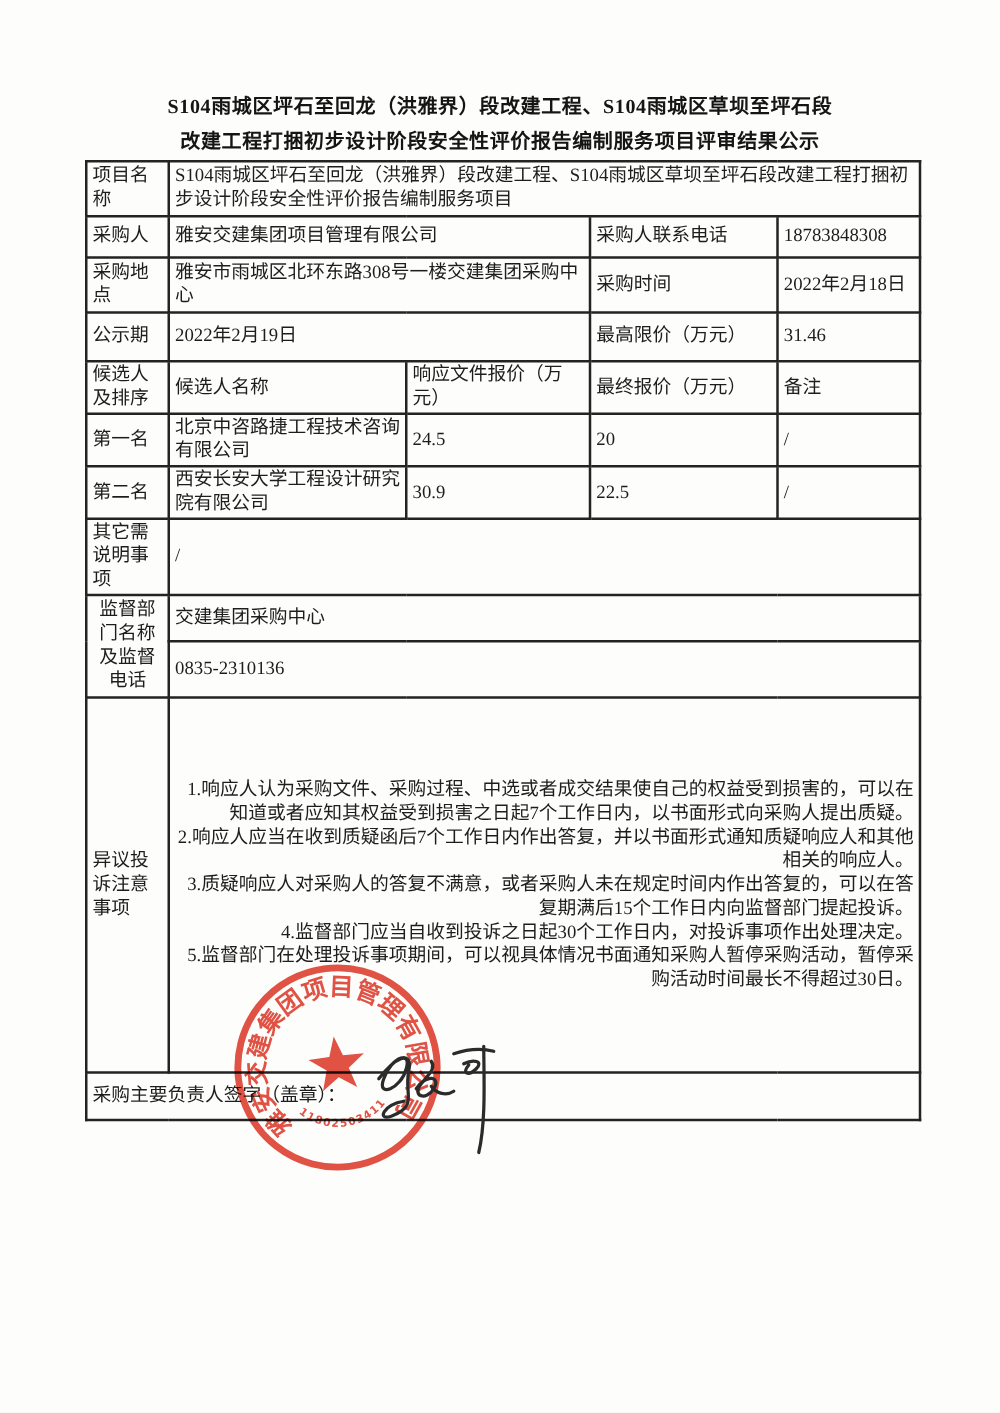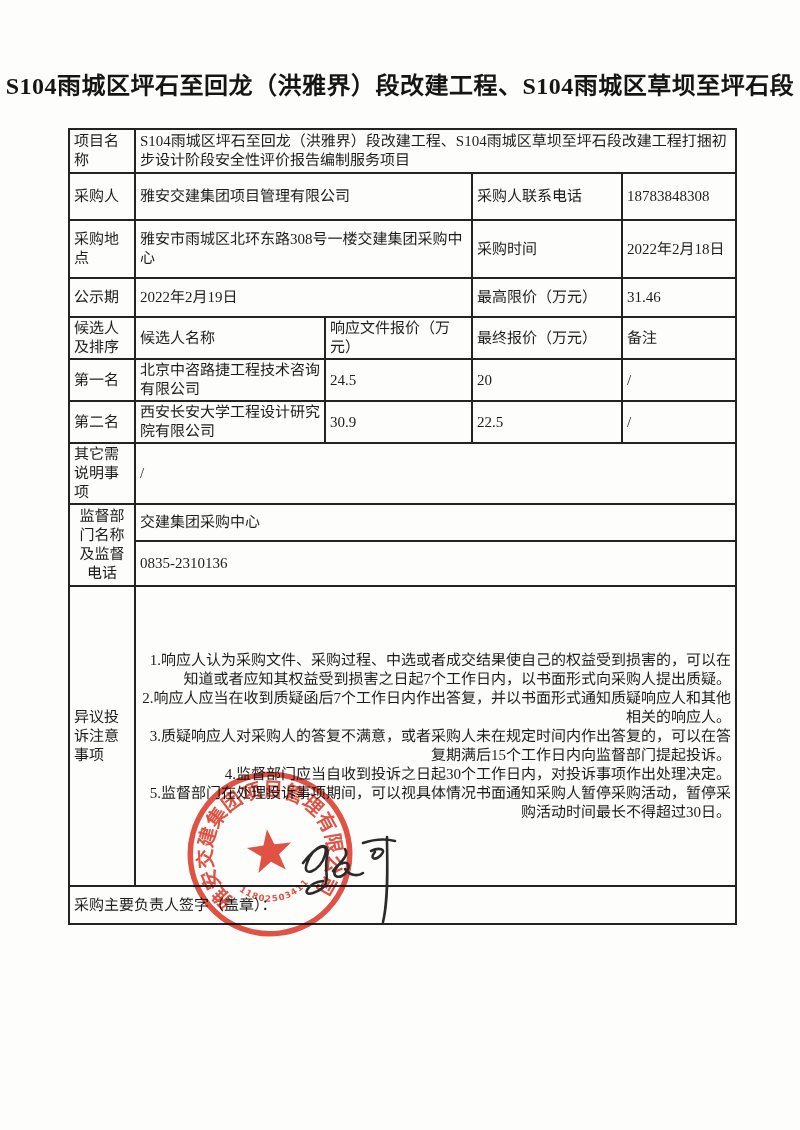--- a/index.html
+++ b/index.html
@@ -10,21 +10,21 @@
     margin:0 auto;
     background:#fdfdfb;
     color:#1d1d1d;
     overflow:hidden;
   }
   .title{
     position:absolute;
     left:0;right:0;top:72px;
     margin:0;
     text-align:center;
-    font-size:24px;
+    font-size:16px;
     font-weight:bold;
     line-height:28px;
     letter-spacing:.5px;
     color:#151515;
   }
   table.doc{
     position:absolute;
     left:68px;top:128px;
     width:667px;
     border-collapse:collapse;
@@ -38,21 +38,21 @@
     line-height:19px;
     vertical-align:middle;
     overflow:hidden;
   }
   td.lab{padding:1px 2px;text-align:left;}
   td.lab-c{padding:1px 2px;text-align:center;border-radius:16px;}
   td.tl{text-align:left;}
   td.tc{text-align:left;}
   td.notes{padding:6px 8px;line-height:19px;text-align:right;}
   .notes .n-item{margin:0;}
-  tr.r-h44{height:44px;border-radius:19px;} tr.r-h41{height:47px;} tr.r-h44b{height:58px;}
+  tr.r-h44{height:44px;border-radius:19px;} tr.r-h41{height:33px;} tr.r-h44b{height:44px;}
   tr.r-h39{height:39px;} tr.r-h37{height:37px;} tr.r-h40{height:40px;}
   tr.r-h45{height:45px;} tr.r-h300{height:300px;} tr.r-h38{height:38px;}
   .seal{
     position:absolute;
     left:182px;top:768px;
     width:176px;height:172px;
     transform:rotate(-7deg);
     opacity:.88;
     mix-blend-mode:multiply;
     pointer-events:none;
@@ -64,20 +64,21 @@
     pointer-events:none;
   }
 </style>
 </head>
 <body>
 
 <div class="page">
 
   <h1 class="title">
     <span>S104雨城区坪石至回龙（洪雅界）段改建工程、S104雨城区草坝至坪石段</span><br>
+    <span>改建工程打捆初步设计阶段安全性评价报告编制服务项目评审结果公示</span>
   </h1>
 
   <table class="doc">
     <colgroup>
       <col style="width:66px">
         <col style="width:190px">
         <col style="width:147px">
       <col style="width:150px">
         <col style="width:114px">
     </colgroup>

